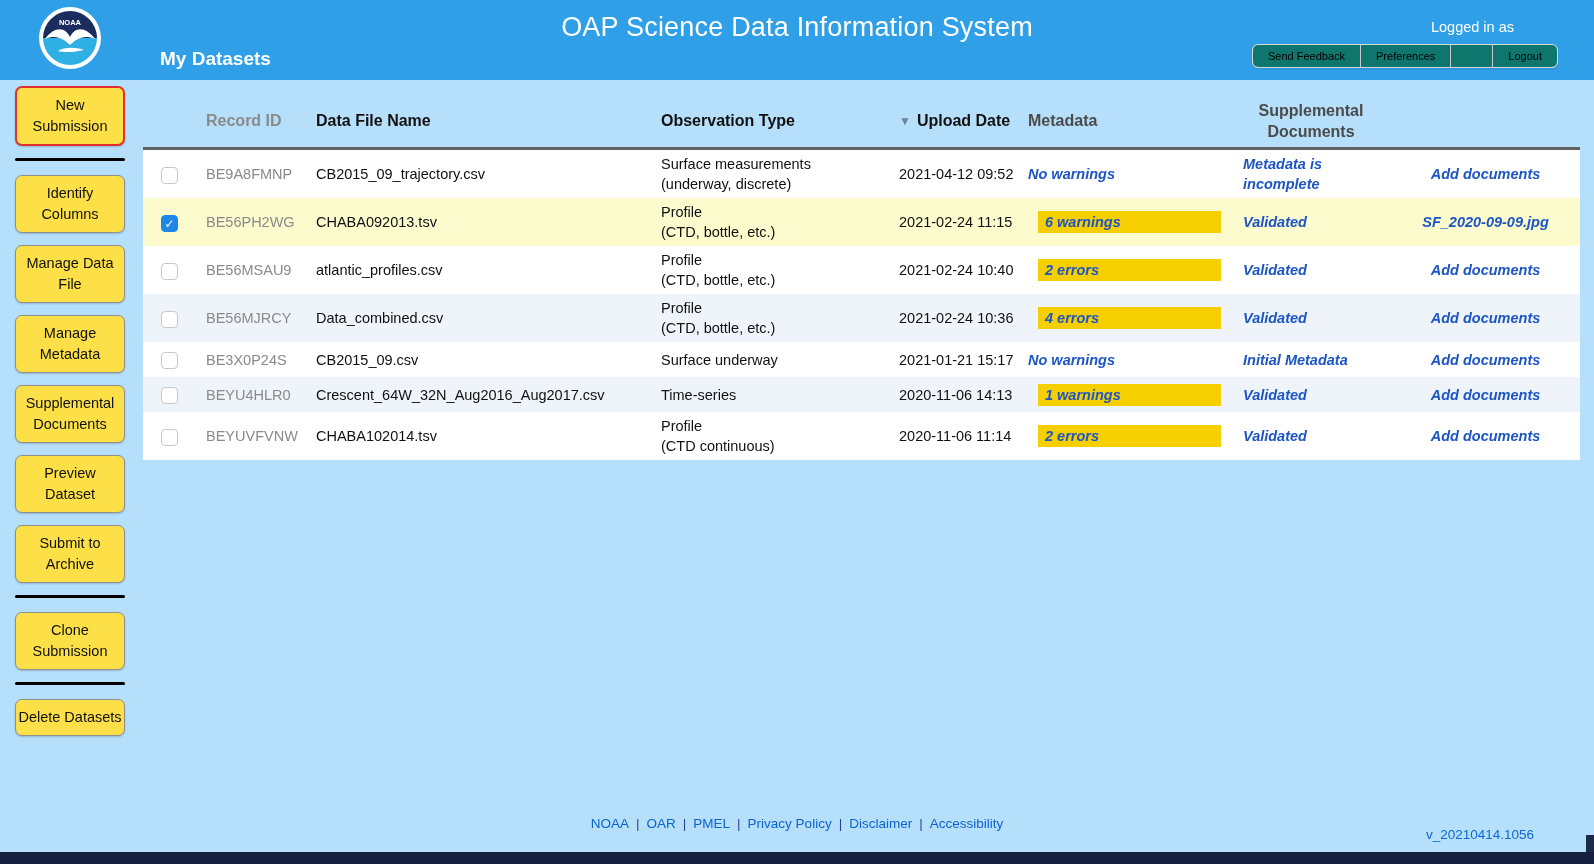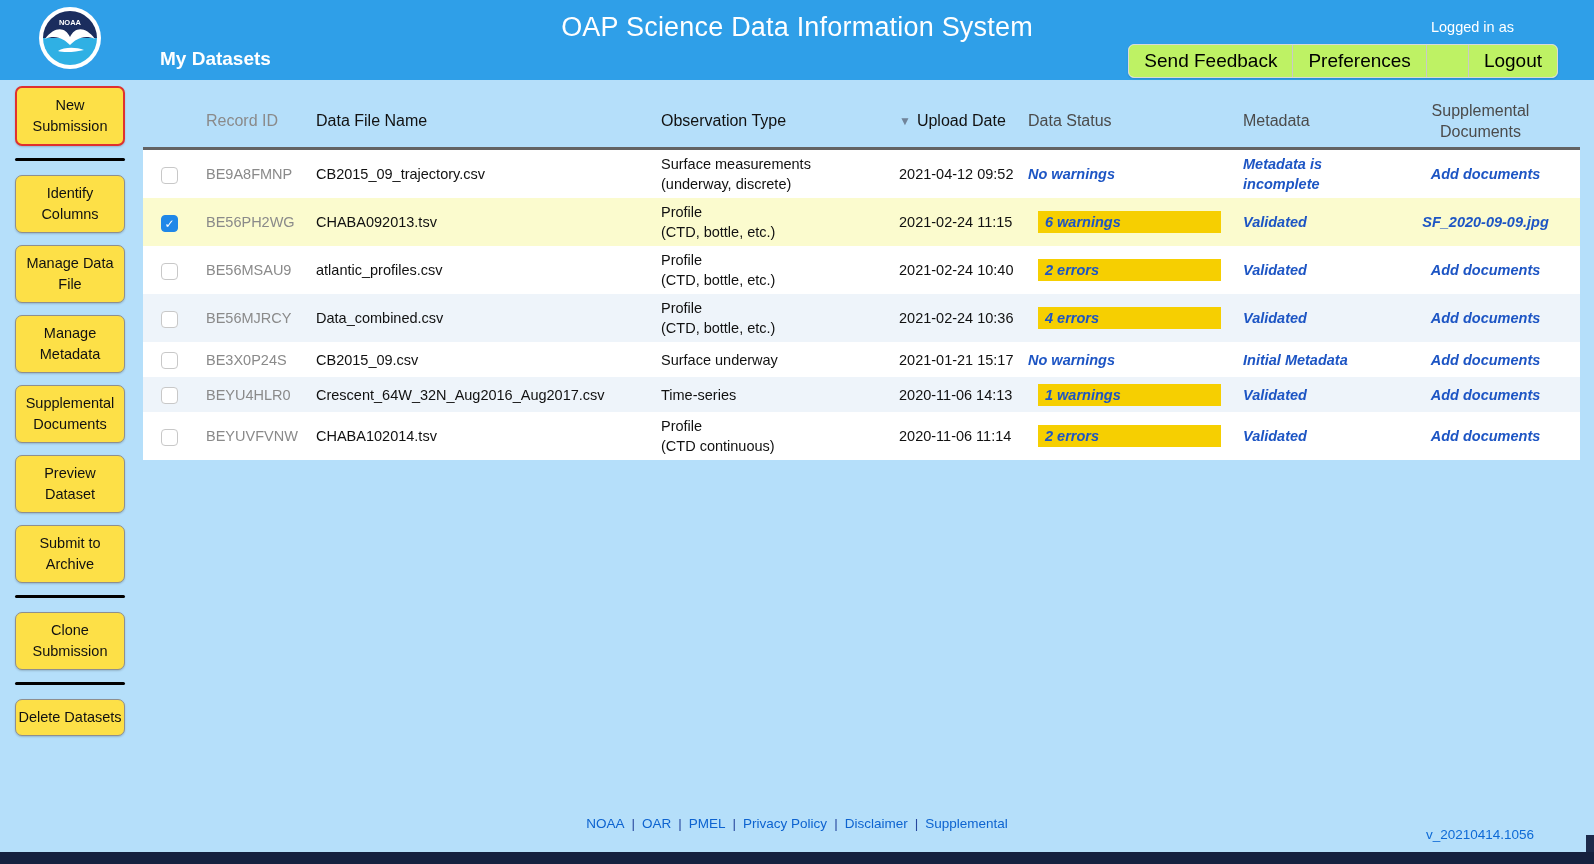--- a/index.html
+++ b/index.html
@@ -11,41 +11,41 @@
   .app-header { position:absolute; top:0; left:0; width:100%; height:80px;
     background:#2f9fe8; color:#fff; }
   .logo-wrap { position:absolute; top:6px; left:38px; width:64px; height:64px; }
   .app-title { position:absolute; top:12px; left:0; width:100%; text-align:center;
     font-size:27px; font-weight:400; letter-spacing:.2px; }
   .page-subtitle { position:absolute; bottom:10px; left:160px; font-size:19px; font-weight:700; }
   .logged-in { position:absolute; top:19px; right:80px; font-size:14.5px; }
   .nav-group { position:absolute; top:44px; right:36px; display:flex; background:#fff;
     border-radius:6px; border:1px solid #d9d9d9; overflow:hidden; color:#111;
     box-shadow:0 1px 2px rgba(0,0,0,.12); }
-  .nav-seg { font-size:19px; padding:5px 15px; border-left:1px solid #c9c9c9;
-    background:#bef264; border-top:none; border-bottom:none; border-right:none;
+  .nav-seg { font-size:11px; padding:5px 15px; border-left:1px solid #c9c9c9;
+    background:#0f766e; border-top:none; border-bottom:none; border-right:none;
     cursor:pointer; white-space:nowrap; font-family:inherit; }
   .nav-seg:first-child { border-left:none; }
   .nav-seg.spacer { width:42px; padding:5px 0; cursor:default; }
 
   
   .sidebar { position:absolute; top:86px; left:15px; width:110px; }
   .side-btn { display:block; width:100%; background:#fde047; border:1px solid #8f8f8f;
     border-radius:7px; font-size:14.5px; line-height:1.45; color:#111; padding:7px 2px;
     margin-bottom:12px; text-align:center; cursor:pointer;
     font-family:inherit; box-shadow:0 1px 2px rgba(0,0,0,.18); }
   .side-btn.accent { border:2px solid #e0312e; }
   .side-sep { height:3px; background:#000; margin:4px 0 14px 0; border-radius:2px; }
 
   
   .data-table { position:absolute; left:143px; top:85px; width:1437px; font-size:14.5px; }
   .grid-row { display:grid;
     grid-template-columns:57px 110px 345px 238px 133px 215px 148px 191px;
     align-items:center; }
-  .thead { height:65px; color:#4b4b4b; font-weight:400; font-size:16px;
+  .thead { height:65px; color:#4b4b4b; font-weight:700; font-size:16px;
     border-bottom:3px solid #636363; }
   .thead .cell { padding-top:14px; }
   .tbody { background:#fff; }
   .trow { min-height:35px; background:#fff; }
   .trow:nth-child(even) { background:#eef4fa; }
   .trow.selected { background:#fbfbce; }
   .cell { padding:4px 4px 4px 6px; line-height:20px; }
   .c-check { text-align:center; padding-left:0; }
   .c-rid { color:#8a8a8a; }
   .c-file, .c-obs, .c-date { color:#111; }
@@ -111,21 +111,20 @@
     <button class="side-btn">Delete Datasets</button>
   </div>
 
 <div class="data-table">
   <div class="grid-row thead">
     <div class="cell c-check"></div>
     <div class="cell c-rid">Record ID</div>
     <div class="cell c-file">Data File Name</div>
     <div class="cell c-obs">Observation Type</div>
     <div class="cell c-date"><span class="sort-caret">▼</span><span>Upload Date</span></div>
-    <div class="cell c-status">Data Status</div>
     <div class="cell c-meta">Metadata</div>
     <div class="cell th-docs">Supplemental Documents</div>
   </div>
   <div class="tbody">
       <div class="grid-row trow">
         <div class="cell c-check"><span class="cb"></span></div>
         <div class="cell c-rid">BE9A8FMNP</div>
         <div class="cell c-file">CB2015_09_trajectory.csv</div>
         <div class="cell c-obs">
           <div>Surface measurements</div>
@@ -208,16 +207,16 @@
           <div>(CTD continuous)</div>
         </div>
         <div class="cell c-date">2020-11-06 11:14</div>
         <div class="cell c-status"><a class="link hl">2 errors</a></div>
         <div class="cell c-meta"><a class="link">Validated</a></div>
         <div class="cell c-docs"><a class="link">Add documents</a></div>
       </div>
     </div>
 </div>
 
-<div class="footer-links"><a>NOAA</a><span class="pipe">|</span><a>OAR</a><span class="pipe">|</span><a>PMEL</a><span class="pipe">|</span><a>Privacy Policy</a><span class="pipe">|</span><a>Disclaimer</a><span class="pipe">|</span><a>Supplemental</a></div>
+<div class="footer-links"><a>NOAA</a><span class="pipe">|</span><a>OAR</a><span class="pipe">|</span><a>PMEL</a><span class="pipe">|</span><a>Privacy Policy</a><span class="pipe">|</span><a>Disclaimer</a><span class="pipe">|</span><a>Accessibility</a></div>
 <div class="version">v_20210414.1056</div>
 <div class="corner-chip"></div>
 <div class="bottom-bar"></div>
 
 </body></html>

